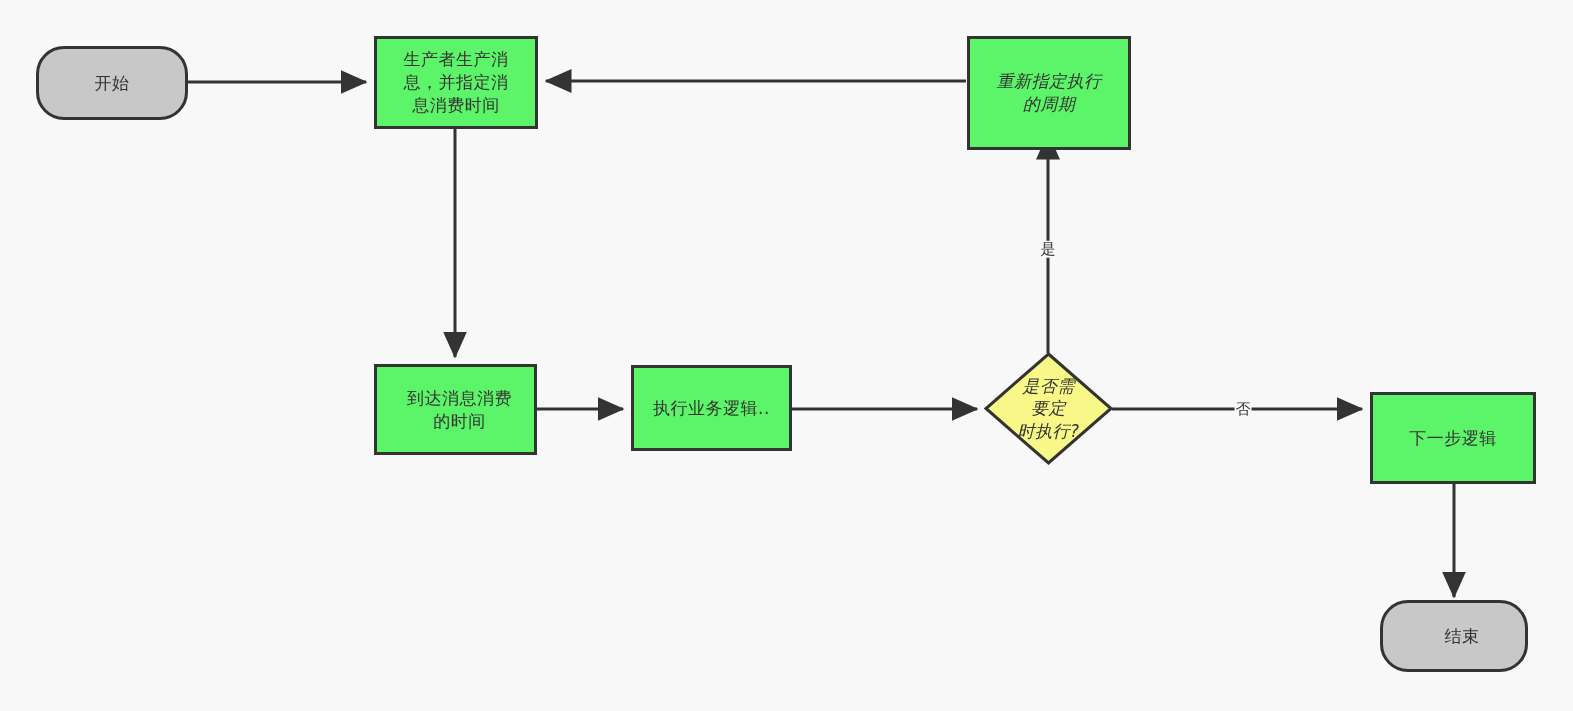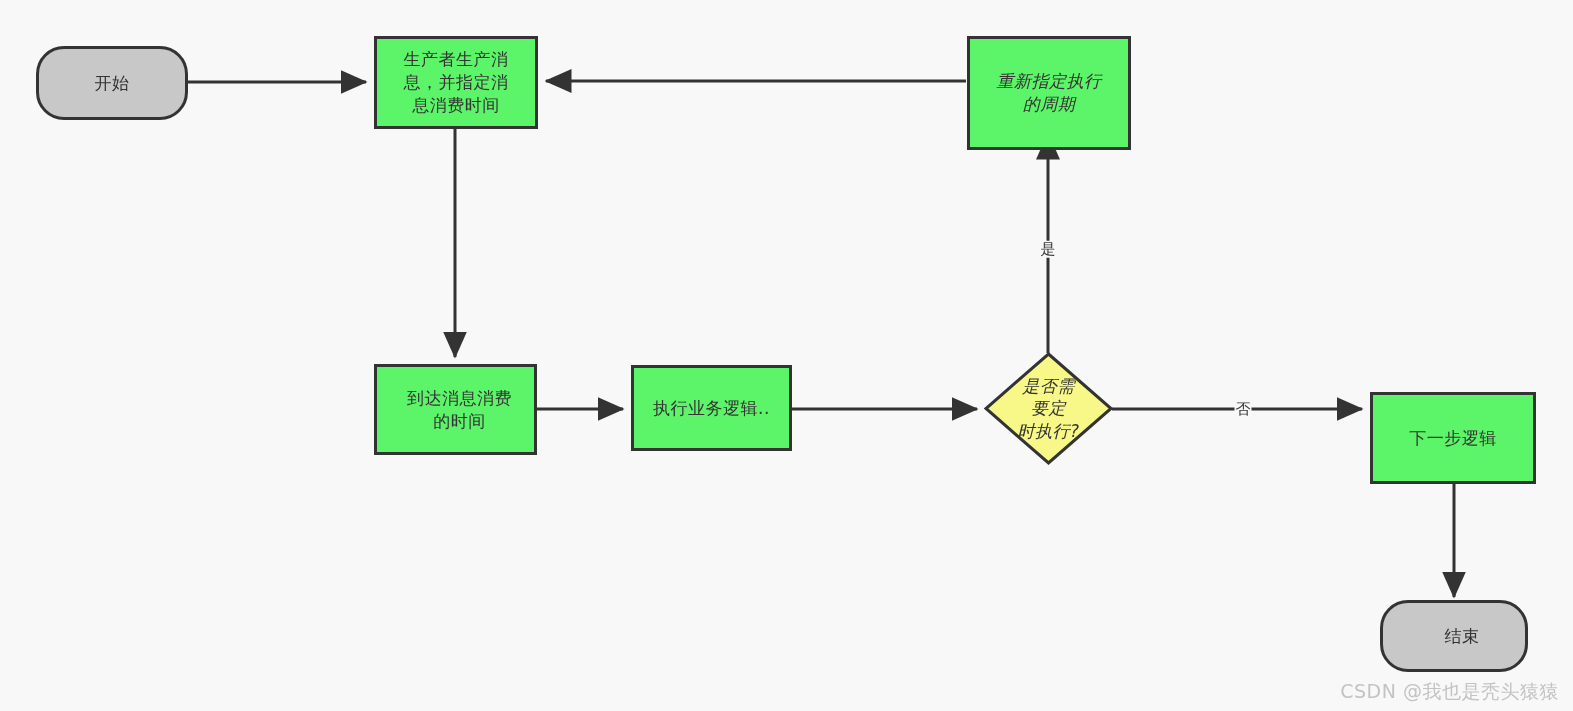--- a/index.html
+++ b/index.html
@@ -168,15 +168,14 @@
     <span class="node-label nowrap">下一步逻辑</span>
   </div>
 
   <div class="node node-terminal" style="left:1380px; top:600px; width:148px; height:72px;padding-left:16px;">
     <span class="node-label nowrap">结束</span>
   </div>
 
   <span class="edge-label" style="left:1048px; top:249px;">是</span>
   <span class="edge-label" style="left:1243px; top:409px;">否</span>
 
-  <div class="watermark">CSDN @我也是秃头猿猿</div>
 
 </div>
 
 </body></html>

